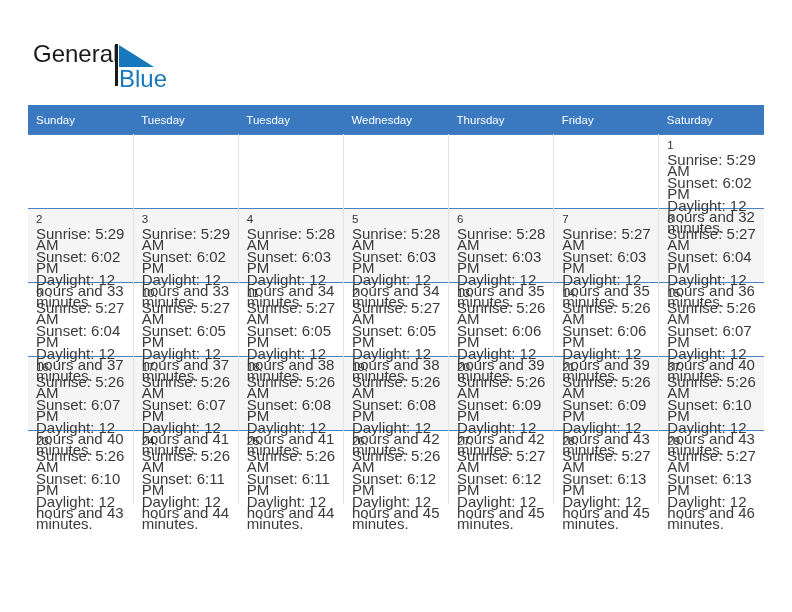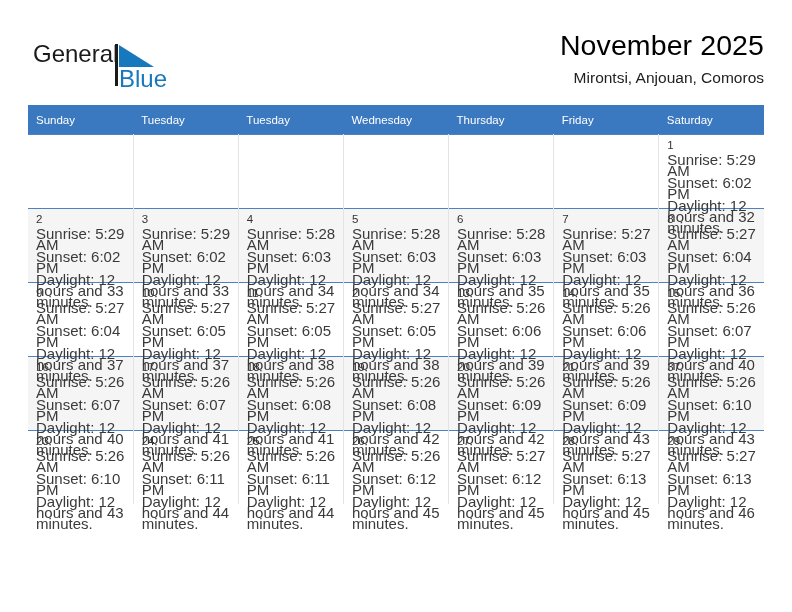--- a/index.html
+++ b/index.html
@@ -128,24 +128,20 @@
     <div class="brand">
       <svg width="160" height="58" viewBox="0 0 160 58" xmlns="http://www.w3.org/2000/svg">
         <text x="0" y="26" font-family="Liberation Sans, sans-serif" font-size="24" fill="#1a1a1a">General</text>
         <polygon points="84,8 122,8 122,32 84,32" fill="#ffffff"></polygon>
         <polygon points="86,31 86,9 121,31" fill="#1878be"></polygon>
         <rect x="82" y="8" width="3" height="42" fill="#1a1a1a"></rect>
         <text x="86" y="51" font-family="Liberation Sans, sans-serif" font-size="24" fill="#1878be">Blue</text>
       </svg>
     </div>
 
-    <div class="title-block">
-      <div class="cal-title">November 2025</div>
-      <div class="cal-subtitle">Mirontsi, Anjouan, Comoros</div>
-    </div>
 
   </div>
 
   <table class="calendar">
     <colgroup>
       <col>
         <col>
         <col>
         <col>
         <col>

